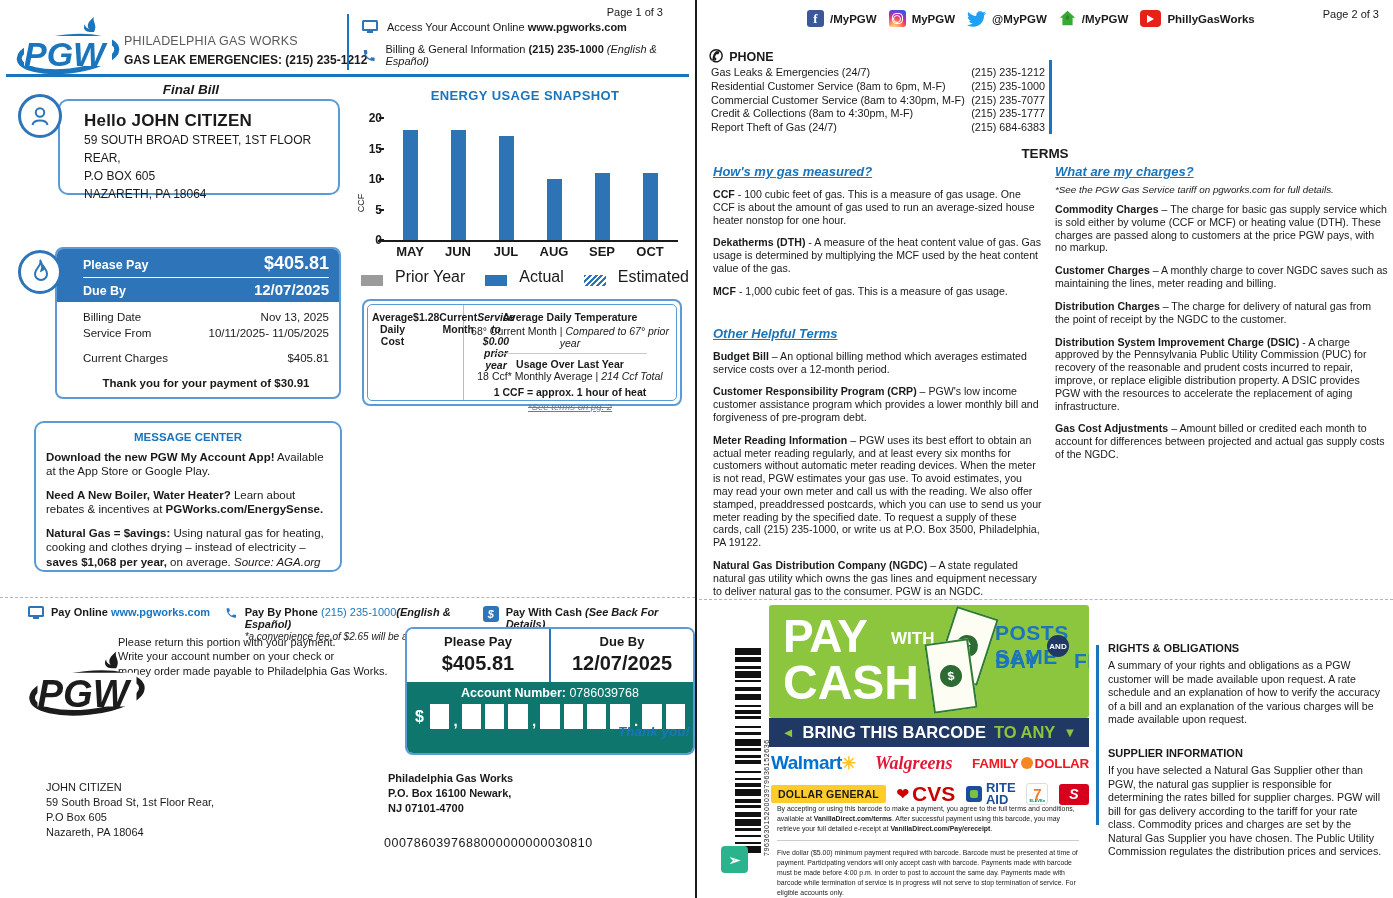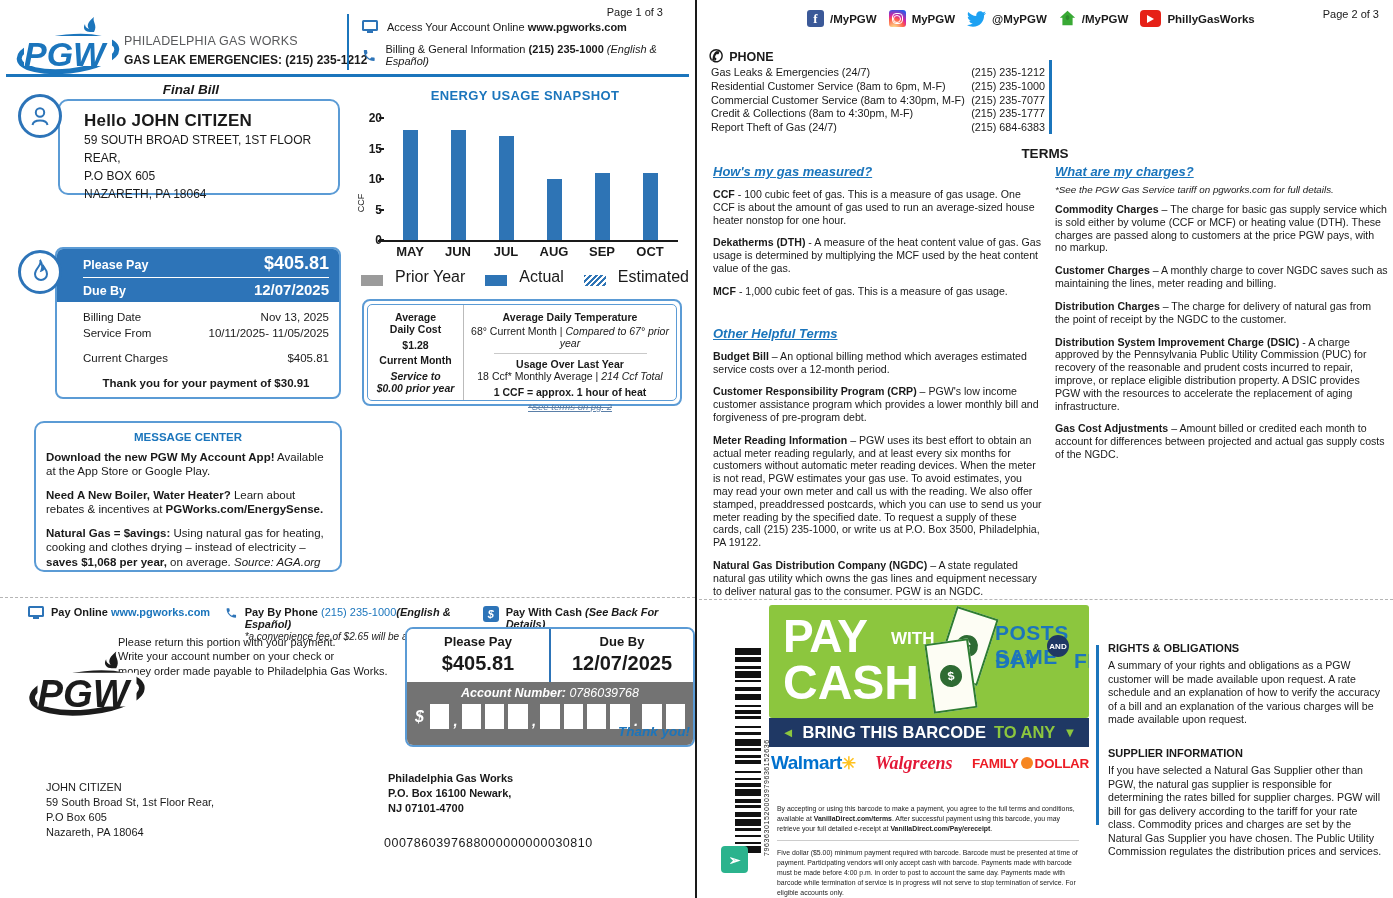--- a/index.html
+++ b/index.html
@@ -59,21 +59,21 @@
   .mon { position:absolute; text-align:center; font-size:13px; font-weight:bold; width:48px; }
   .ccf-label { position:absolute; font-size:9px; color:#1a1a1a; transform:rotate(-90deg); }
   .legend { position:absolute; left:0; right:0; display:flex; justify-content:center; gap:20px; align-items:center; }
   .leg-item { display:flex; align-items:flex-end; gap:12px; font-size:16px; }
   .swatch { width:22px; height:11px; }
 
   
   .avg-card { border:2px solid #5b9bd5; border-radius:8px; background:#fff; padding:3px; }
   .avg-inner { border:1px solid #5b9bd5; border-radius:5px; height:100%; display:flex; }
   .avg-left { width:96px; border-right:1.5px solid #bbb; padding:6px 4px; text-align:center;
-              font-size:10.5px; display:flex; flex-direction:column; justify-content:space-between; }
+              font-size:10.5px; display:flex; flex-direction:row; justify-content:space-between; }
   .avg-left .t { font-weight:bold; line-height:1.15; }
   .avg-right { flex:1; text-align:center; padding:6px 4px 3px; font-size:10.5px; }
   .avg-right .t { font-weight:bold; }
   .avg-hr { border:none; border-top:1.5px solid #c9c9c9; width:75%; margin:4px auto; }
   .seeterms { font-style:italic; font-size:9.5px; color:#5a7fa8; text-decoration:underline line-through; margin-top:3px; }
 
   
   .msg-card { border:2px solid #5b9bd5; border-radius:10px; background:#fff; padding:8px 10px; }
   .msg-title { text-align:center; color:#1b75bc; font-weight:bold; font-size:11.5px; margin-bottom:7px; }
   .msg-card p { font-size:11.5px; line-height:1.26; margin-bottom:9px; }
@@ -84,21 +84,21 @@
   .opt-note { font-size:10px; font-style:italic; margin-top:1px; }
   .dollar-chip { width:16px; height:16px; background:#2d74b8; border-radius:3px; color:#fff;
                  font-size:11px; font-weight:bold; font-style:italic; display:flex; align-items:center; justify-content:center; }
   .stub-note { font-size:11px; line-height:1.3; }
   .stub-card { border:2px solid #5b9bd5; border-radius:8px; overflow:hidden; background:#fff; }
   .stub-top { display:flex; background:#fff; }
   .stub-cell { flex:1; text-align:center; padding:5px 0 7px; }
   .stub-cell + .stub-cell { border-left:2px solid #2d74b8; }
   .stub-cell .lbl { font-size:13px; font-weight:bold; }
   .stub-cell .val { font-size:20px; font-weight:bold; margin-top:3px; }
-  .stub-band { background:#737373; color:#fff; padding:4px 8px 16px;font-style:italic; }
+  .stub-band { background:#0f766e; color:#fff; padding:4px 8px 24px; }
   .acct-line { text-align:center; font-size:12.5px; margin-bottom:4px; }
   .acct-line b { font-weight:bold; }
   .boxrow { display:flex; align-items:flex-end; gap:4px; justify-content:center; }
   .boxrow .cur { font-size:16px; font-weight:bold; margin-right:2px; align-self:center; }
   .wbox { width:21px; height:25px; background:#fff; }
   .sep { font-size:15px; font-weight:bold; }
   .thankyou { font-size:13.5px; font-weight:bold; font-style:italic; color:#1b75bc; text-align:right; }
   .addr { font-size:11px; line-height:1.35; }
   .addr.bold { font-weight:bold; }
   .scanline { font-size:12.5px; letter-spacing:.5px; }
@@ -590,20 +590,33 @@
   <div class="abs retailers" style="left:74px; top:752px; width:318px;">
     <div class="ret-row">
       <span class="walmart"><span>Walmart</span><span class="spark">✳</span></span>
       <span class="walgreens">Walgreens</span>
       <span class="family">
           <span>FAMILY</span>
           <span class="fam-dot"></span>
           <span>DOLLAR</span>
         </span>
     </div>
+    <div class="ret-row">
+      <span class="dollargen">DOLLAR GENERAL</span>
+      <span class="cvs">
+          <span class="heart">❤</span>
+          <span>CVS</span>
+        </span>
+      <span class="riteaid">
+          <span class="ra-ico"></span>
+          <span><span>RITE</span><br><span>AID</span></span>
+        </span>
+      <span class="seven"><span class="s7">7</span><span class="el">ELEVEn</span></span>
+      <span class="speedway">S</span>
+    </div>
   </div>
   <div class="abs fine" style="left:80px; top:804px; width:302px;">
     <div>
         <p><span>By accepting or using this barcode to make a payment, you agree to the full terms and conditions, available at </span><b>VanillaDirect.com/terms</b><span>. After successful payment using this barcode, you may retrieve your full detailed e-receipt at </span><b>VanillaDirect.com/Pay/ereceipt</b><span>.</span></p>
       </div>
     <div class="fdiv"></div>
     <div>
         <p><span>Five dollar ($5.00) minimum payment required with barcode. Barcode must be presented at time of payment. Participating vendors will only accept cash with barcode. Payments made with barcode must be made before 4:00 p.m. in order to post to account the same day. Payments made with barcode while termination of service is in progress will not serve to stop termination of service. For eligible accounts only.</span></p>
       </div>
   </div>

